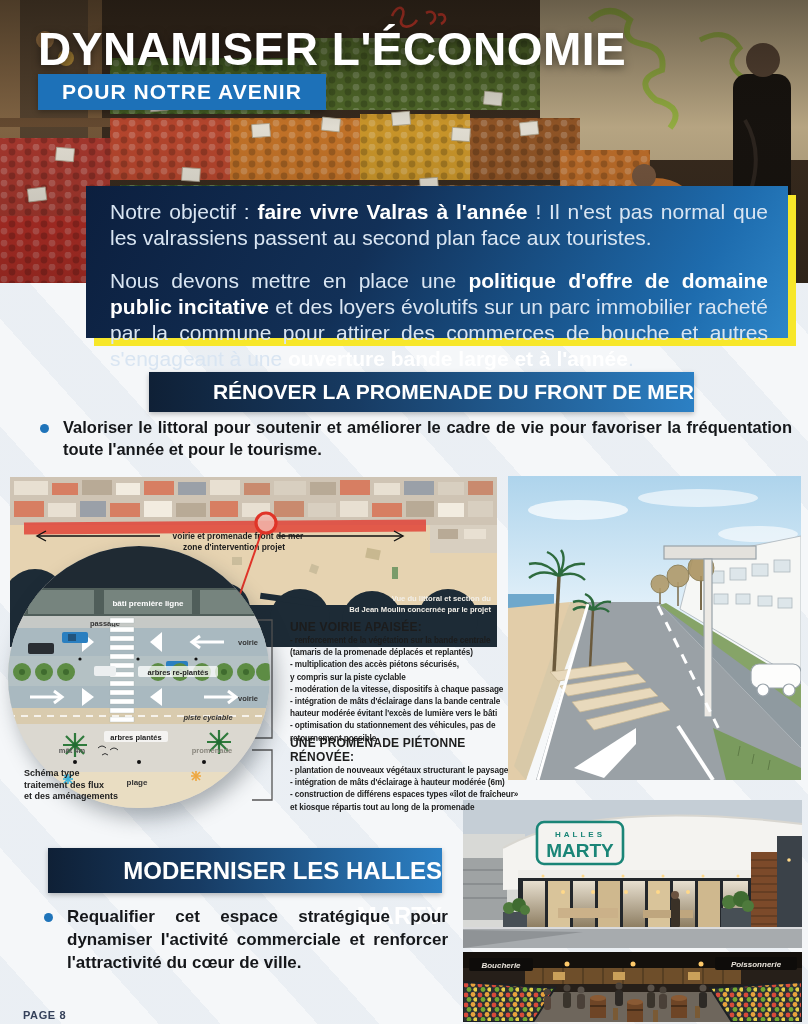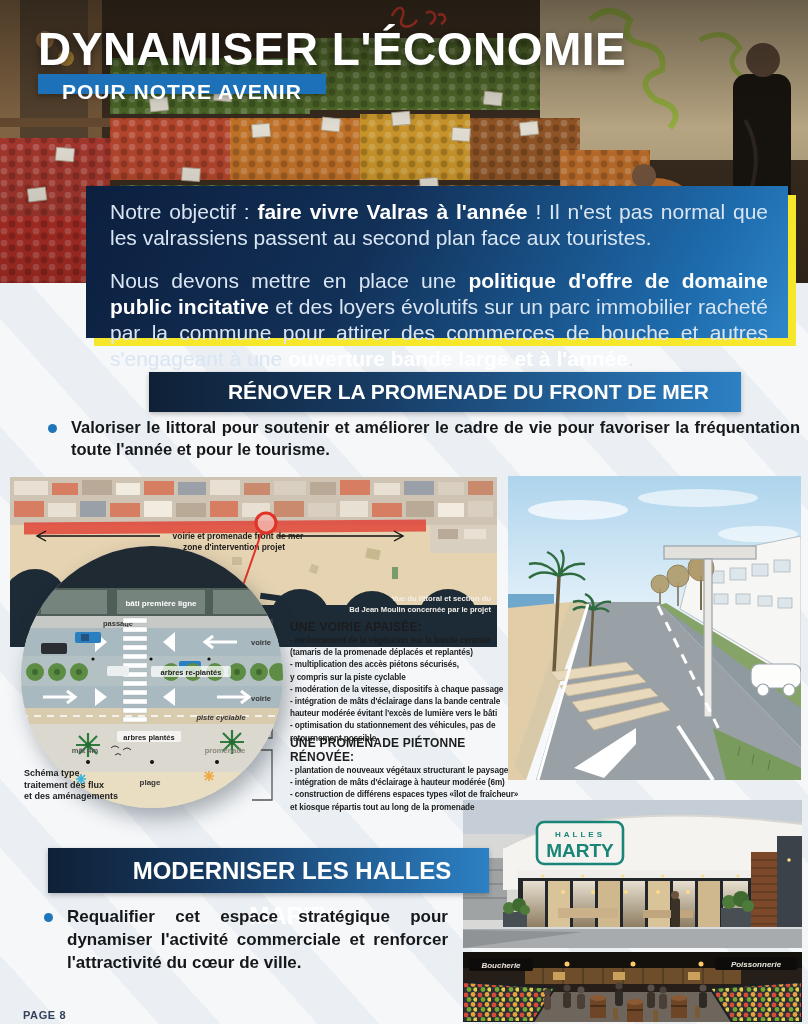--- a/index.html
+++ b/index.html
@@ -6,47 +6,47 @@
   body{font-family:"Liberation Sans",sans-serif;background:#e9ecef;}
   .page{position:relative;width:808px;height:1024px;margin:0 auto;overflow:hidden;
     background-color:#f5f7f9;
     background-image:repeating-linear-gradient(48deg, rgba(203,215,228,.25) 0 46px, rgba(255,255,255,0) 46px 118px);text-decoration:underline;}
   .abs{position:absolute;}
   
   .hero{left:0;top:0;width:808px;height:283px;overflow:hidden;}
   .hero svg{display:block;width:100%;height:100%;}
   .hero-title{left:38px;top:22px;width:740px;color:#fff;font-size:46px;font-weight:800;letter-spacing:.5px;
     text-shadow:0 2px 8px rgba(0,0,0,.5);z-index:5;}
-  .hero-subtitle{left:38px;top:74px;height:20px;line-height:36px;padding:0 24px;background:#1d71b8;
+  .hero-subtitle{left:38px;top:74px;height:36px;line-height:36px;padding:0 24px;background:#1d71b8;
     color:#fff;font-size:21px;font-weight:800;letter-spacing:1px;z-index:5;box-shadow:0 2px 6px rgba(0,0,0,.3);}
   
   .intro-yellow{left:94px;top:195px;width:702px;height:151px;background:#f7e72a;z-index:3;}
   .intro-box{left:86px;top:186px;width:702px;height:152px;box-sizing:border-box;padding:13px 20px 12px 24px;
     background:linear-gradient(118deg,#0c1f3e 0%,#123057 40%,#1e6cae 85%,#2e86c8 100%);z-index:4;
     color:#d9e5f2;font-size:21px;line-height:1.24;text-align:justify;}
   .intro-box p{margin:0;}
   .intro-box p + p{margin-top:17px;}
   .intro-box .b{color:#ffffff;font-weight:800;}
   
   .banner{background:linear-gradient(90deg,#0f2036 0%,#173b63 38%,#2c80c4 100%);color:#fff;font-weight:800;
-    text-align:center;box-shadow:0 2px 5px rgba(0,0,0,.25);z-index:5;padding-left:47px;}
+    text-align:right;box-shadow:0 2px 5px rgba(0,0,0,.25);z-index:5;}
   .banner1{left:149px;top:372px;width:545px;height:40px;line-height:40px;font-size:21px;}
   .banner2{left:48px;top:848px;width:394px;height:45px;line-height:45px;font-size:24px;}
   
   .bullet{display:flex;z-index:5;}
   .bullet .dot{flex:0 0 9px;width:9px;height:9px;border-radius:50%;background:#1f74ba;margin:7px 14px 0 0;}
   .bullet .txt{font-weight:800;color:#15171a;text-align:justify;}
-  .bullet1{left:48px;top:417px;width:752px;}
+  .bullet1{left:40px;top:417px;width:752px;}
   .bullet1 .txt{font-size:16.5px;line-height:1.33;width:729px;}
   .bullet2{left:44px;top:906px;width:404px;}
   .bullet2 .txt{font-size:17px;line-height:1.35;width:381px;}
   
   .aerial{left:10px;top:477px;width:487px;height:170px;z-index:1;}
   .overlay-lines{left:0;top:460px;width:808px;height:360px;z-index:2;pointer-events:none;}
-  .schema{left:21px;top:546px;width:262px;height:262px;border-radius:50%;overflow:hidden;z-index:3;
+  .schema{left:8px;top:546px;width:262px;height:262px;border-radius:50%;overflow:hidden;z-index:3;
     box-shadow:6px 10px 20px rgba(30,40,50,.35);background:#dbd8d0;}
   .schema svg{display:block;}
   .schema-caption{left:24px;top:768px;z-index:4;font-size:9px;line-height:11.5px;color:#222;font-weight:700;}
   .anno{z-index:4;width:242px;color:#1c1c1c;}
   .anno .anno-title{font-size:12px;font-weight:800;letter-spacing:.2px;margin-bottom:1px;}
   .anno .anno-lines div{font-size:8.2px;line-height:12.2px;font-weight:600;letter-spacing:-0.1px;white-space:nowrap;}
   .anno1{left:290px;top:620px;}
   .anno2{left:290px;top:736px;}
   .sketch{left:508px;top:476px;width:293px;height:304px;z-index:1;}
   

